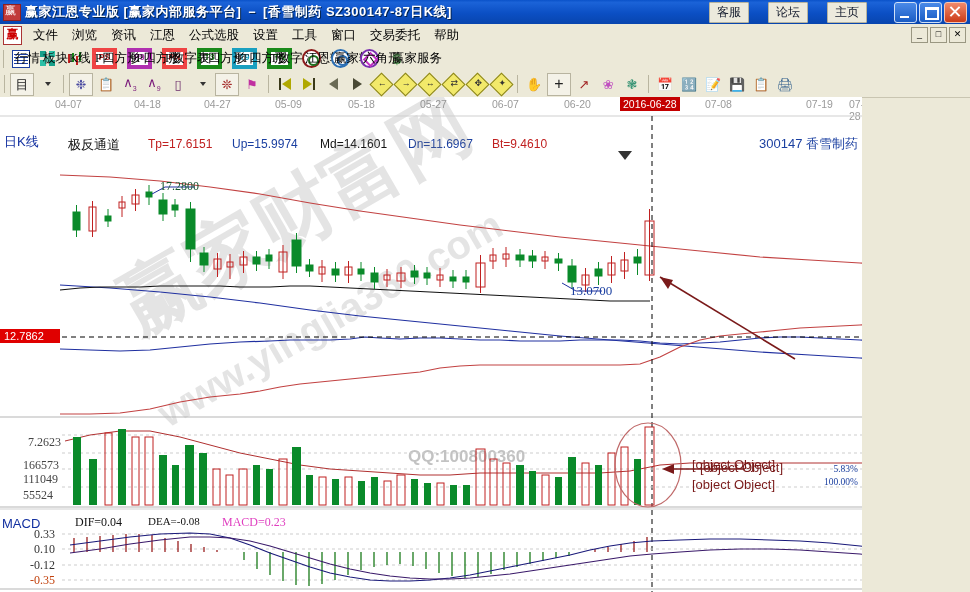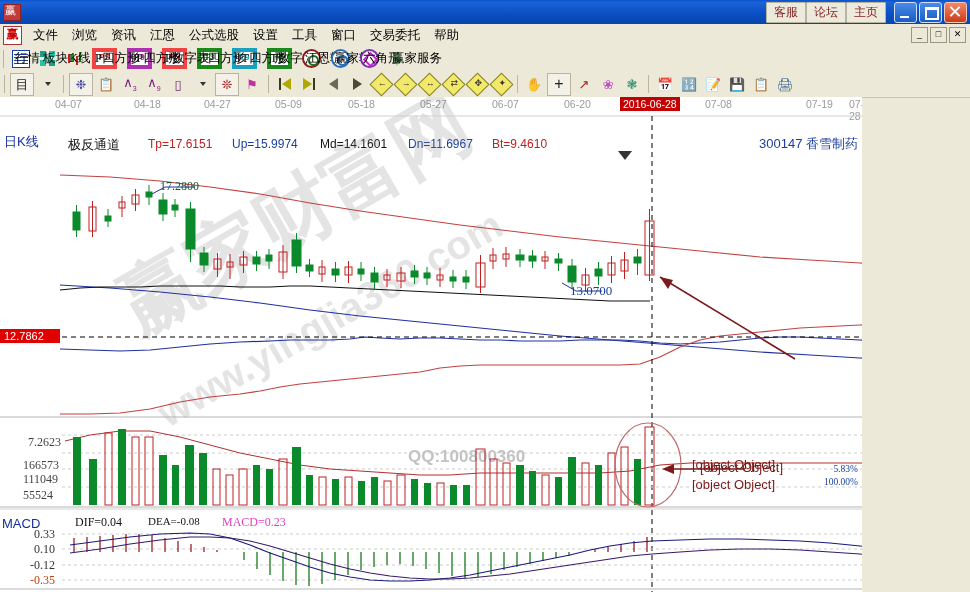--- a/index.html
+++ b/index.html
@@ -10,22 +10,22 @@
   .titlebar{position:absolute;left:0;top:0;width:970px;height:24px;
     background:linear-gradient(180deg,#0a52c9 0%,#1b63d8 10%,#0b4fc4 55%,#0845ae 100%);
     display:flex;align-items:center;}
   .tb-icon{width:16px;height:15px;margin-left:3px;margin-right:4px;
     background:#c13b3b;border:1px solid #8d2020;position:relative;}
   .tb-icon:after{content:"赢";position:absolute;left:1px;top:-2px;font-size:11px;color:#fff;}
   .tb-title{color:#fff;font-size:13px;font-weight:bold;letter-spacing:0.5px;white-space:nowrap;
     text-shadow:1px 1px 0 #00224f;}
   .tb-spacer{flex:1;}
   .tb-btn{height:19px;min-width:38px;background:#eceadd;border:1px solid #b7b49f;
-    color:#7f1d1d;font-size:12px;display:flex;align-items:center;justify-content:center;
-    margin-right:0;border-radius:1px;}
+    color:#0f172a;font-size:12px;display:flex;align-items:center;justify-content:center;
+    margin-right:19px;border-radius:1px;}
   .winbtns{display:flex;align-items:center;margin-left:6px;margin-right:3px;}
   .winbtn{width:21px;height:19px;margin-left:2px;border:1px solid #cfe0f7;border-radius:3px;
     background:linear-gradient(180deg,#4a8ae8,#1a5cc4);position:relative;}
   .winbtn.close{background:linear-gradient(180deg,#f08a6c,#cc3b18);border-color:#f6c6b4;}
   .winbtn i{position:absolute;background:#fff;}
   .wb-min i{left:5px;bottom:4px;width:9px;height:2px;}
   .wb-max i{left:5px;top:4px;width:10px;height:8px;background:transparent;border:2px solid #fff;border-top-width:3px;}
   .wb-close:before,.wb-close:after{content:"";position:absolute;left:9px;top:2px;width:2px;height:13px;background:#fff;}
   .wb-close:before{transform:rotate(45deg);} .wb-close:after{transform:rotate(-45deg);}
 
@@ -107,20 +107,21 @@
     background:radial-gradient(circle at 50% 50%,#ffe08a 0%,#76d39a 55%,#2faa74 100%);
     overflow:hidden;}
 </style>
 </head>
 <body>
 
 <div id="app">
 
   <div class="titlebar">
     <div class="tb-icon"></div>
+    <div class="tb-title">赢家江恩专业版 [赢家内部服务平台] － [香雪制药   SZ300147-87日K线]</div>
     <div class="tb-spacer"></div>
     <div class="tb-btn">客服</div>
     <div class="tb-btn">论坛</div>
     <div class="tb-btn">主页</div>
     <div class="winbtns">
       <div class="winbtn wb-min">
           <i></i>
         </div>
       <div class="winbtn wb-max">
           <i></i>

